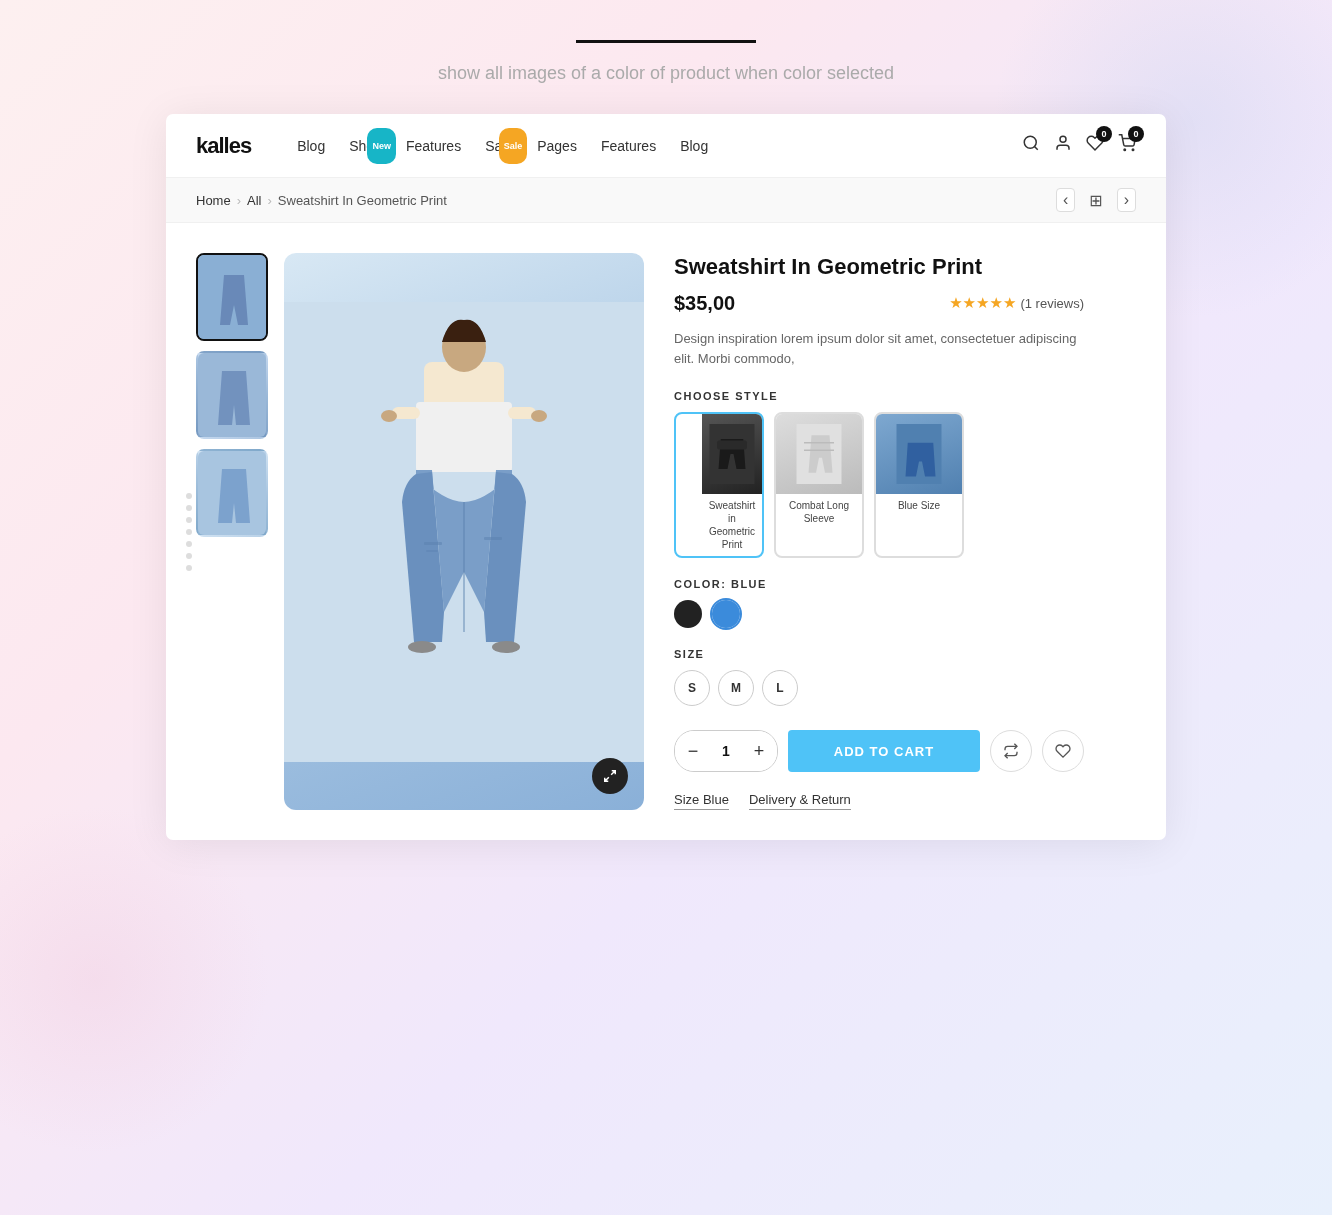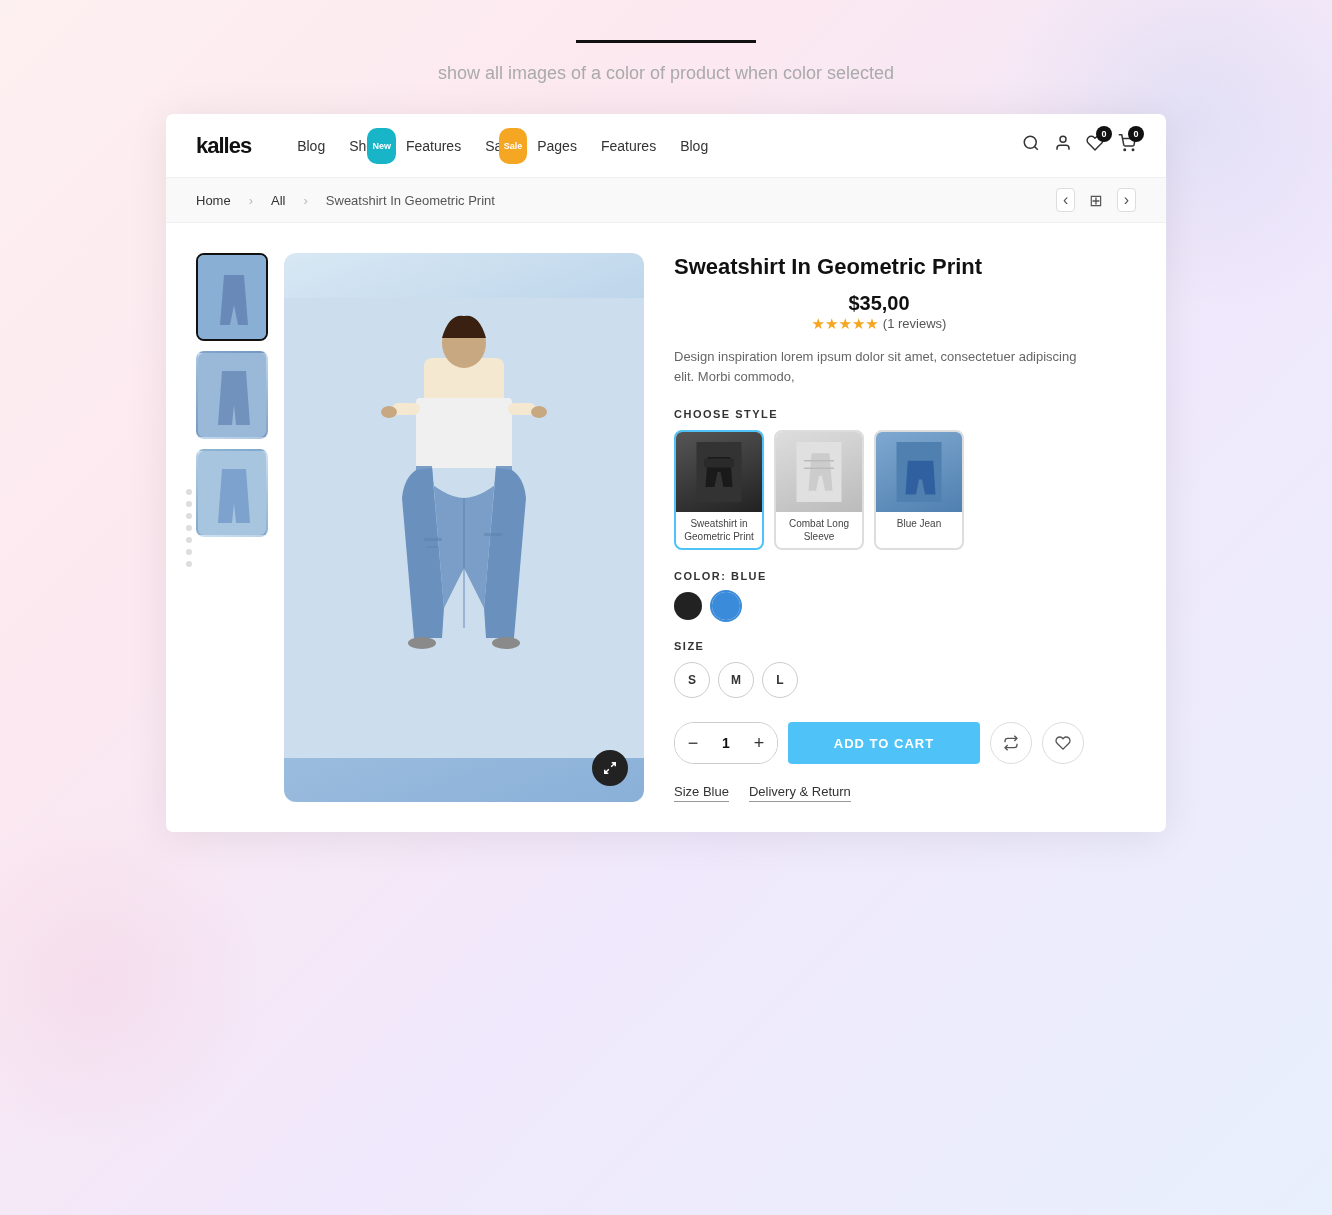--- a/index.html
+++ b/index.html
@@ -135,21 +135,21 @@
       display: flex;
       align-items: center;
       justify-content: space-between;
       padding: 10px 30px;
       background: #f9f9f9;
       border-bottom: 1px solid #f0f0f0;
     }
     .breadcrumb {
       display: flex;
       align-items: center;
-      gap: 18px;
+      gap: 6px;
       font-size: 13px;
       color: #555;
     }
     .breadcrumb-sep { color: #bbb; }
     .breadcrumb-link { cursor: pointer; color: #333; }
     .breadcrumb-current { color: #555; }
     .breadcrumb-nav {
       display: flex;
       align-items: center;
       gap: 8px;
@@ -239,21 +239,20 @@
       font-weight: 700;
       color: #111;
       margin-bottom: 10px;
       line-height: 1.3;
     }
     .product-price-row {
       display: flex;
       align-items: center;
       justify-content: space-between;
       margin-bottom: 14px;
-      flex-direction: column;
     }
     .product-price {
       font-size: 20px;
       font-weight: 600;
       color: #111;
     }
     .star-rating {
       display: flex;
       align-items: center;
       gap: 4px;
@@ -281,21 +280,21 @@
       margin-bottom: 20px;
     }
     .style-card {
       width: 90px;
       border: 2px solid #ddd;
       border-radius: 8px;
       overflow: hidden;
       cursor: pointer;
       text-align: center;
     }
-    .style-card.selected { border-color: #4fc3f7; }
+    .style-card.selected { border-color: #4fc3f7; padding-left: 26px; }
     .style-card-img {
       width: 100%;
       height: 80px;
       display: flex;
       align-items: center;
       justify-content: center;
     }
     .style-img-black { background: linear-gradient(160deg, #555 0%, #222 100%); }
     .style-img-stripe { background: linear-gradient(160deg, #ddd 0%, #bbb 100%); }
     .style-img-blue { background: linear-gradient(160deg, #7ea8d0 0%, #5080b0 100%); }
@@ -618,21 +617,21 @@
           </div>
           <div class="style-card-label">Combat Long Sleeve</div>
         </div>
         <div class="style-card">
           <div class="style-card-img style-img-blue">
             <svg width="60" height="60" viewBox="0 0 60 80">
               <rect width="60" height="80" fill="#5080b0"></rect>
               <path d="M15,25 L12,70 L26,70 L30,50 L34,50 L38,70 L52,70 L49,25 Z" fill="#3060a0"></path>
             </svg>
           </div>
-          <div class="style-card-label">Blue Jean</div>
+          <div class="style-card-label">Blue Size</div>
         </div>
       </div>
 
       <div class="section-label">COLOR: BLUE</div>
       <div class="color-row">
         <div class="color-swatch swatch-black"></div>
         <div class="color-swatch swatch-blue selected"></div>
       </div>
 
       <div class="section-label">SIZE</div>

